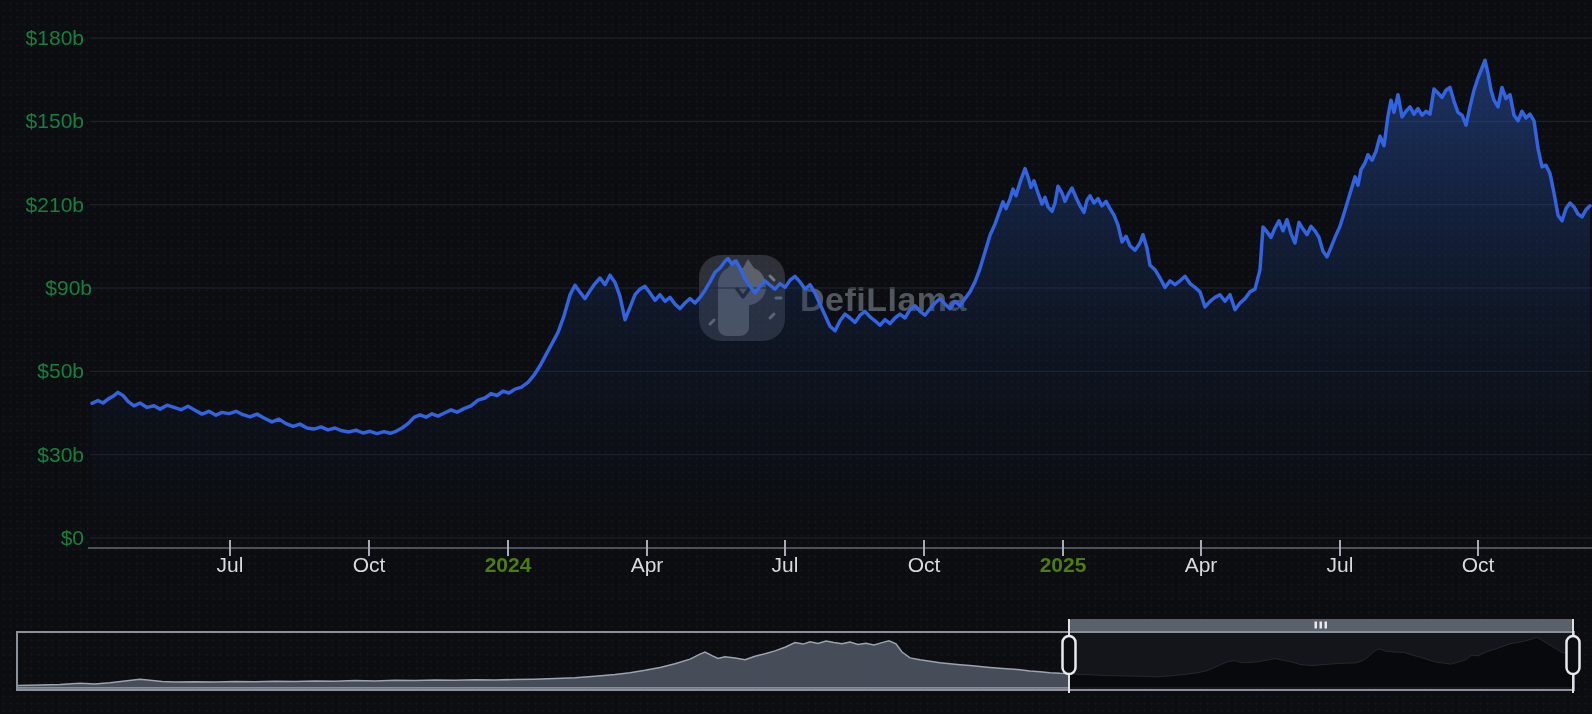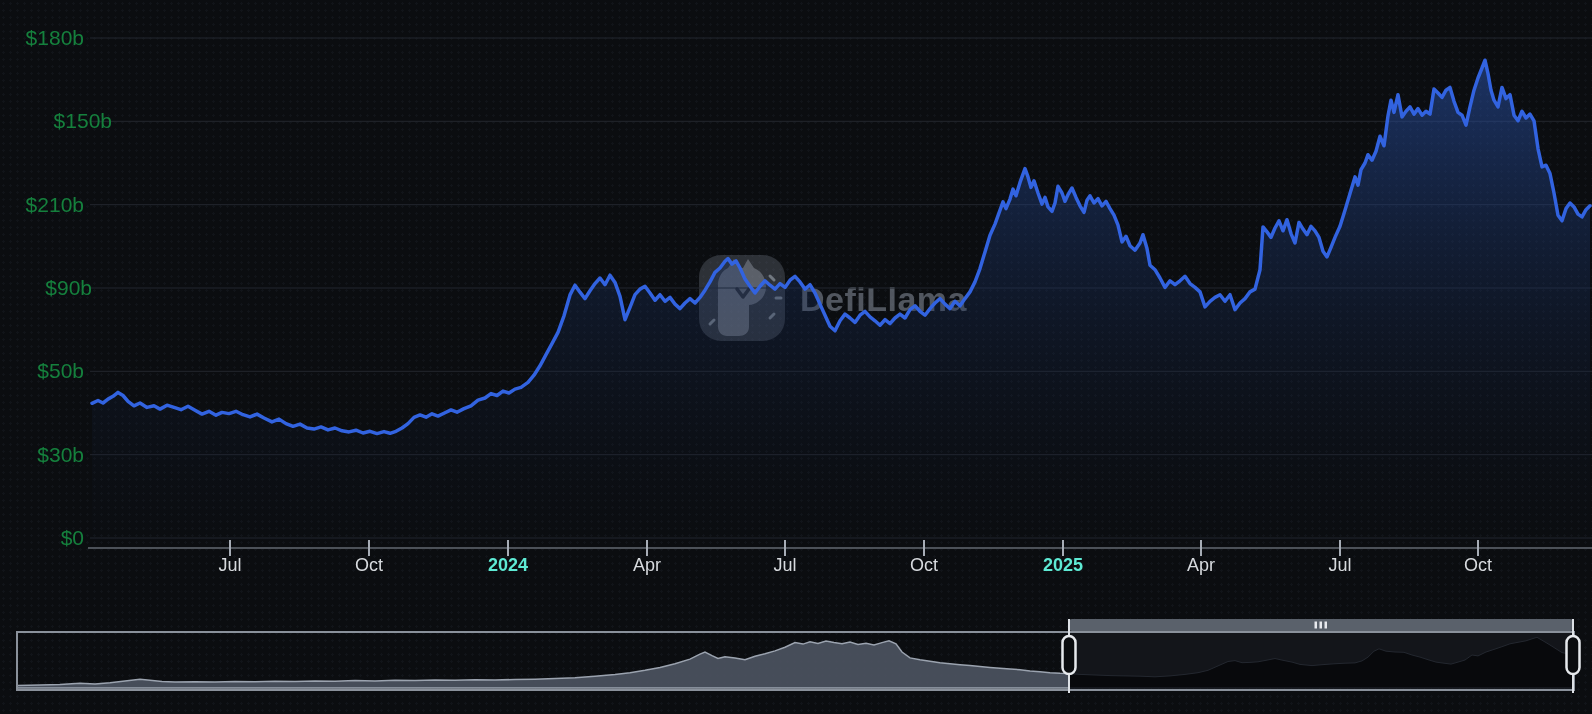--- a/index.html
+++ b/index.html
@@ -15,23 +15,23 @@
   }
   svg{position:absolute;left:0;display:block;}
   #chart-svg{top:0;}
   #nav-svg{top:600px;}
   .y-label{
     position:absolute;left:0;width:84px;text-align:right;
     color:#15803d;font-size:21px;line-height:26px;
   }
   .x-label{
     position:absolute;width:96px;text-align:center;top:552px;
-    color:#d7dade;font-size:18px;line-height:26px;
+    color:#d7dade;font-size:21px;line-height:26px;
   }
-  .x-label.year{font-weight:bold;color:#5eead4;}
+  .x-label.year{font-weight:bold;color:#4d7c0f;}
   .watermark{
     position:absolute;left:698px;top:254px;display:flex;align-items:center;gap:12px;
     pointer-events:none;
   }
   .wm-text{
     font-size:34px;font-weight:bold;color:rgba(125,132,143,0.62);
     letter-spacing:0.5px;
   }
 </style>
 </head>
@@ -86,21 +86,21 @@
         <line x1="924" x2="924" y1="540" y2="556" stroke="#a7adb6" stroke-width="2"></line>
         <line x1="1063" x2="1063" y1="540" y2="556" stroke="#a7adb6" stroke-width="2"></line>
         <line x1="1201" x2="1201" y1="540" y2="556" stroke="#a7adb6" stroke-width="2"></line>
         <line x1="1340" x2="1340" y1="540" y2="556" stroke="#a7adb6" stroke-width="2"></line>
         <line x1="1478" x2="1478" y1="540" y2="556" stroke="#a7adb6" stroke-width="2"></line>
       </g>
   </svg>
 
   <div id="y-labels">
       <span class="y-label" style="top: 25px;">$180b</span>
-      <span class="y-label" style="top: 108.333px; margin-left: 28px;">$150b</span>
+      <span class="y-label" style="top: 108.333px;">$150b</span>
       <span class="y-label" style="top: 191.667px;">$210b</span>
       <span class="y-label" style="top: 275px; margin-left: 8px;">$90b</span>
       <span class="y-label" style="top: 358.333px;">$50b</span>
       <span class="y-label" style="top: 441.667px;">$30b</span>
       <span class="y-label" style="top: 525px;">$0</span>
     </div>
   <div id="x-labels">
       <span class="x-label" style="left: 182px;">Jul</span>
       <span class="x-label" style="left: 321px;">Oct</span>
       <span class="x-label year" style="left: 460px;">2024</span>

